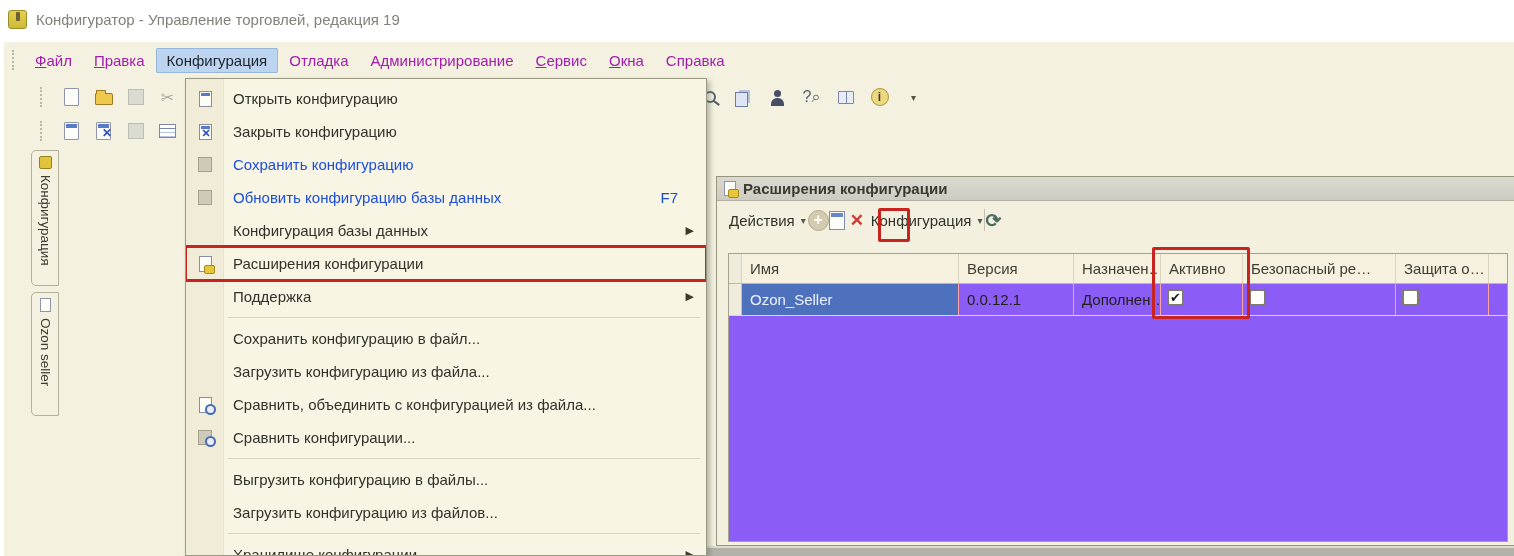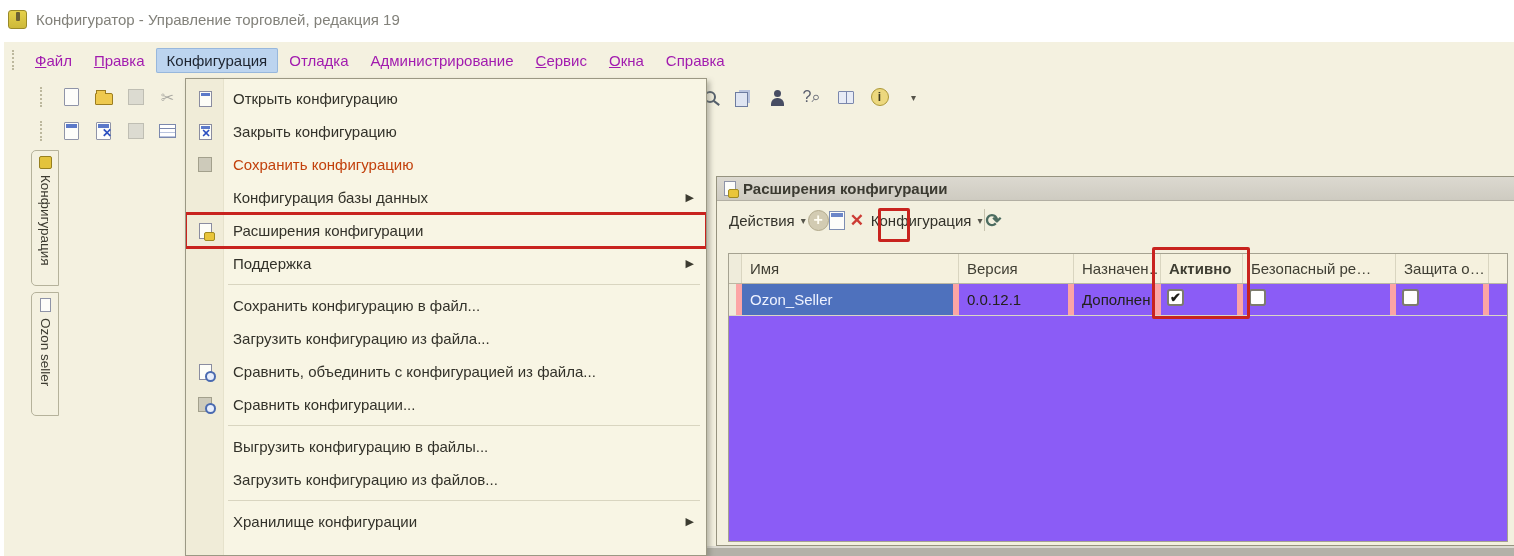--- a/index.html
+++ b/index.html
@@ -108,44 +108,44 @@
   .pt-refresh { font-size:19px; color:#4c6c60; font-weight:bold; }
 
   
   .tbl { position:absolute; left:728px; top:253px; width:780px; height:289px;
          background:#8b5cf6; border:1px solid #a5a291; }
   .trow { display:flex; }
   .thead { height:30px; background:#f5f1de; border-bottom:1px solid #bcb8a4; }
   .th { font-size:15px; color:#3f3e33; padding:6px 0 0 8px; border-right:1px solid #d9d5c0;
         white-space:nowrap; overflow:hidden; }
   .tdata { height:32px; border-bottom:1px solid #dbd7c4; }
-  .td { font-size:15px; color:#22211b; padding:7px 0 0 8px; border-right:6px solid #fca5a5;
+  .td { font-size:15px; color:#22211b; padding:7px 0 0 8px; border-right:1px solid #fca5a5;
         white-space:nowrap; overflow:hidden; }
   .sel-col { width:13px; padding:0; background:#efecdb; }
-  .c1 { width:217px; } .c2 { width:115px; } .c3 { width:87px; } .c4 { width:82px;font-weight:bold; }
+  .c1 { width:217px; } .c2 { width:115px; } .c3 { width:87px; } .c4 { width:82px; }
   .c5 { width:153px; } .c6 { width:93px; } .cf { flex:1; border-right:none; }
   .cell-selected { background:#4e71bd; color:#eef2ff; }
   .chk { width:17px; height:17px; background:#fff; border:2px solid #7d7c6d; border-radius:3px;
          margin:5px 0 0 6px; font-size:13px; line-height:13px; text-align:center; color:#1d1d18;
          padding:0; }
   .td.chk-cell { padding:0; }
 
   
   .bottom-bar { position:absolute; left:703px; top:546px; width:811px; height:10px;
          background:#b3b1a8; border-top:2px solid #dddbd2; }
 
   
   .cmenu { position:absolute; left:185px; top:78px; width:522px; height:478px;
            background:#f8f5e4; border:1px solid #9b9884; box-shadow:3px 3px 5px rgba(110,110,98,.45);
            z-index:60; overflow:hidden; padding-top:3px; }
   .cm-gutter { position:absolute; left:0; top:0; bottom:0; width:38px; background:#f0ecd8;
            border-right:1px solid #e6e2cc; }
   .cm-item { position:relative; height:33px; display:flex; align-items:center;
            padding-right:12px; font-size:15px; color:#33322a; }
-  .cm-item.disabled { color:#c2410c; }
+  .cm-item.disabled { color:#1d4ed8; }
   .cm-ic { width:38px; flex:none; display:flex; align-items:center; justify-content:center;
            position:relative; z-index:1; }
   .cm-label { padding-left:9px; white-space:nowrap; }
   .cm-short { margin-left:auto; margin-right:16px; font-size:15px; }
   .cm-arrow { margin-left:auto; font-size:11px; color:#3c3b30; }
   .cm-sep { height:1px; background:#d9d5c0; margin:4px 6px 4px 42px; }
   .mi { position:relative; }
   .mi-doc { width:13px; height:16px; background:#fdfdf8; border:1px solid #8a8ca0; }
   .mi-blue::before { content:""; position:absolute; left:1px; right:1px; top:1px; height:3px;
            background:#5b79c9; }
@@ -319,20 +319,27 @@
           <span class="mi mi-doc mi-blue mi-close"></span>
         </span>
       <span class="cm-label">Закрыть конфигурацию</span>
     </div>
     <div class="cm-item disabled">
       <span class="cm-ic">
           <span class="mi mi-gray"></span>
         </span>
       <span class="cm-label">Сохранить конфигурацию</span>
     </div>
+    <div class="cm-item disabled">
+      <span class="cm-ic">
+          <span class="mi mi-gray"></span>
+        </span>
+      <span class="cm-label">Обновить конфигурацию базы данных</span>
+      <span class="cm-short">F7</span>
+    </div>
     <div class="cm-item">
       <span class="cm-ic"></span>
       <span class="cm-label">Конфигурация базы данных</span>
       <span class="cm-arrow">▶</span>
     </div>
     <div class="cm-item">
       <span class="cm-ic">
           <span class="mi mi-doc mi-ext"></span>
         </span>
       <span class="cm-label">Расширения конфигурации</span>

